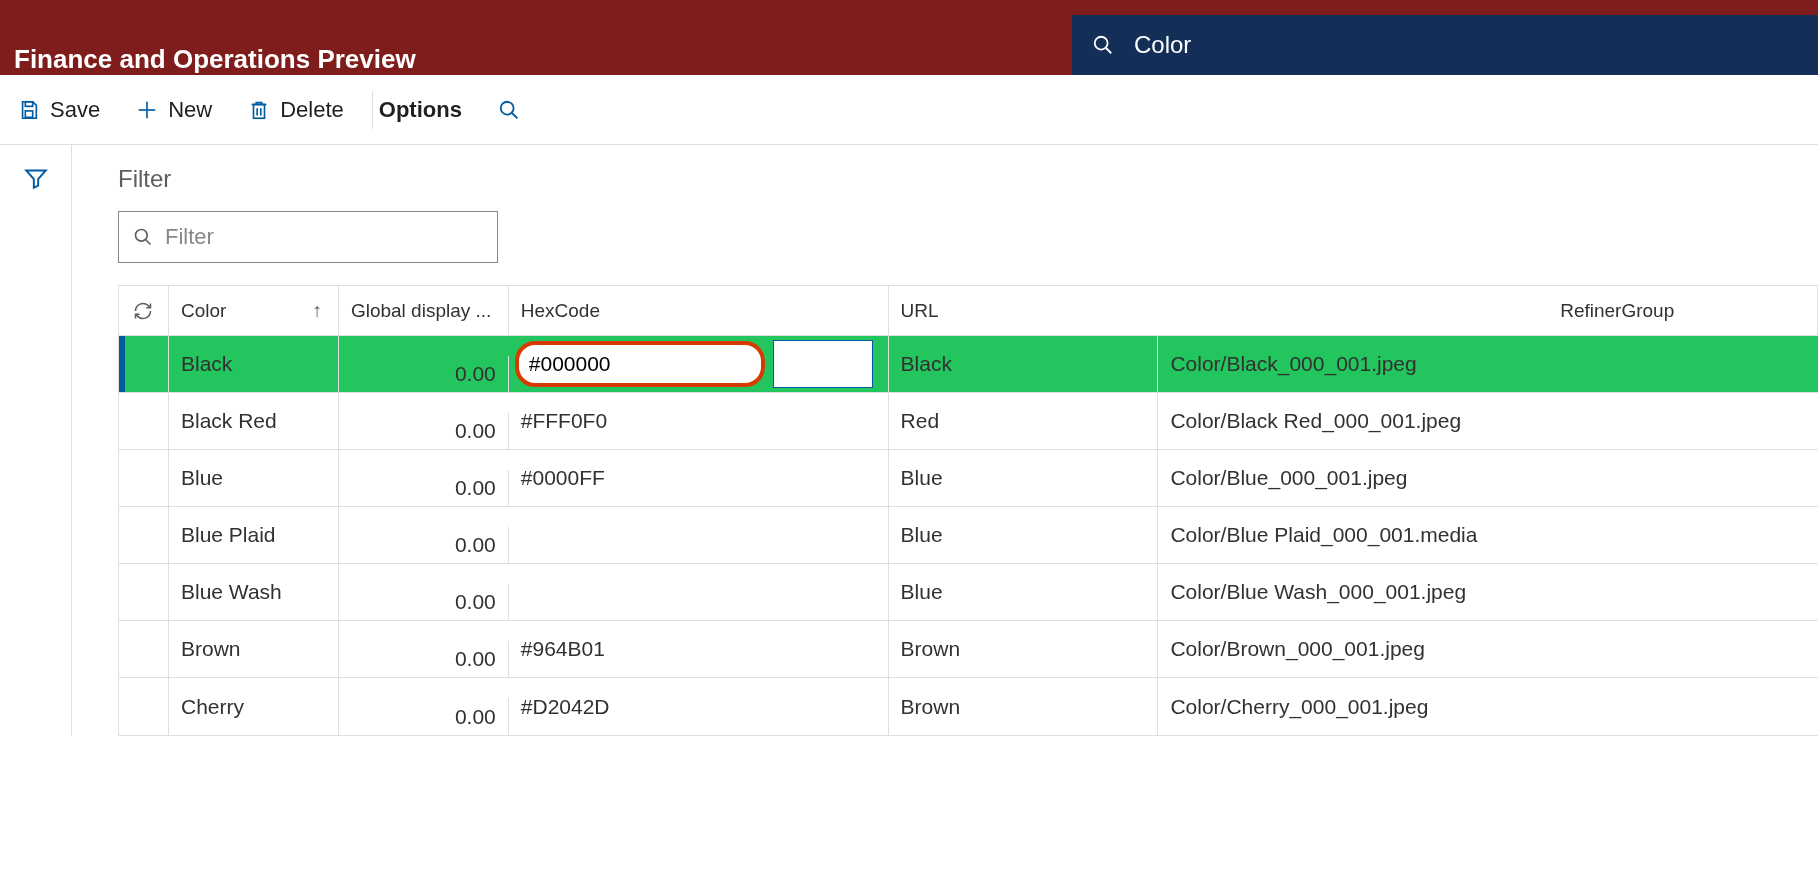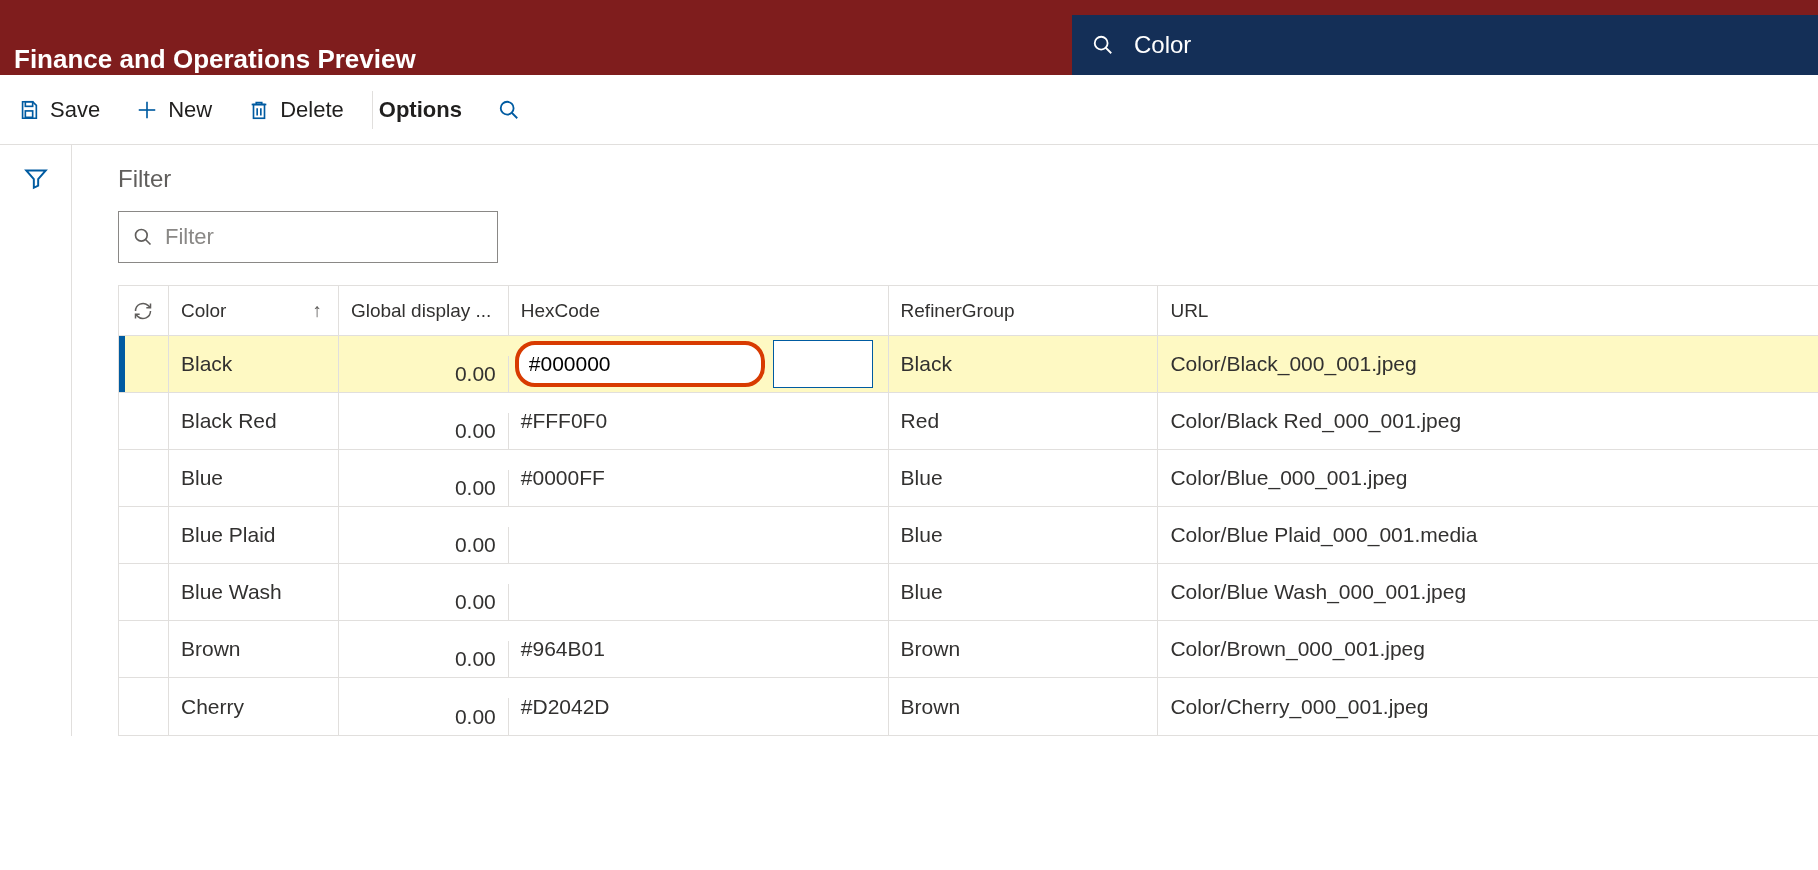--- a/index.html
+++ b/index.html
@@ -164,21 +164,21 @@
     padding: 0 12px;
     font-size: 21px;
     overflow: hidden;
     white-space: nowrap;
   }
   .cell.last { border-right: none; }
   .cell.num { justify-content: flex-end; margin-top: 20px; }
   .col-sel { width: 50px; padding:0; border-right:1px solid #e1dfdd; }
 
   .grid-row.selected {
-    background: #fef9c3;
+    background: #22c55e;
     position: relative;
   }
   .grid-row.selected .col-sel::before {
     content: "";
     position: absolute;
     left: 0; top: 0; bottom: 0;
     width: 6px;
     background: #005ba1;
   }
 
@@ -304,25 +304,25 @@
         <div class="gh col-color">
           <span>Color</span>
           <span class="sort-arrow">↑</span>
         </div>
         <div class="gh col-gdo">
           <span>Global display ...</span>
         </div>
         <div class="gh col-hex">
           <span>HexCode</span>
         </div>
+        <div class="gh col-url last">
+          <span>URL</span>
+        </div>
         <div class="gh col-refgrp">
           <span>RefinerGroup</span>
-        </div>
-        <div class="gh col-url last">
-          <span>URL</span>
         </div>
       </div>
 
       <div id="grid-body">
           <div class="grid-row selected">
             <div class="cell col-sel"></div>
             <div class="cell col-color">Black</div>
             <div class="cell col-gdo num">0.00</div>
             <div class="cell col-hex" style="padding: 0px 6px;">
               <div class="edit-wrap">

